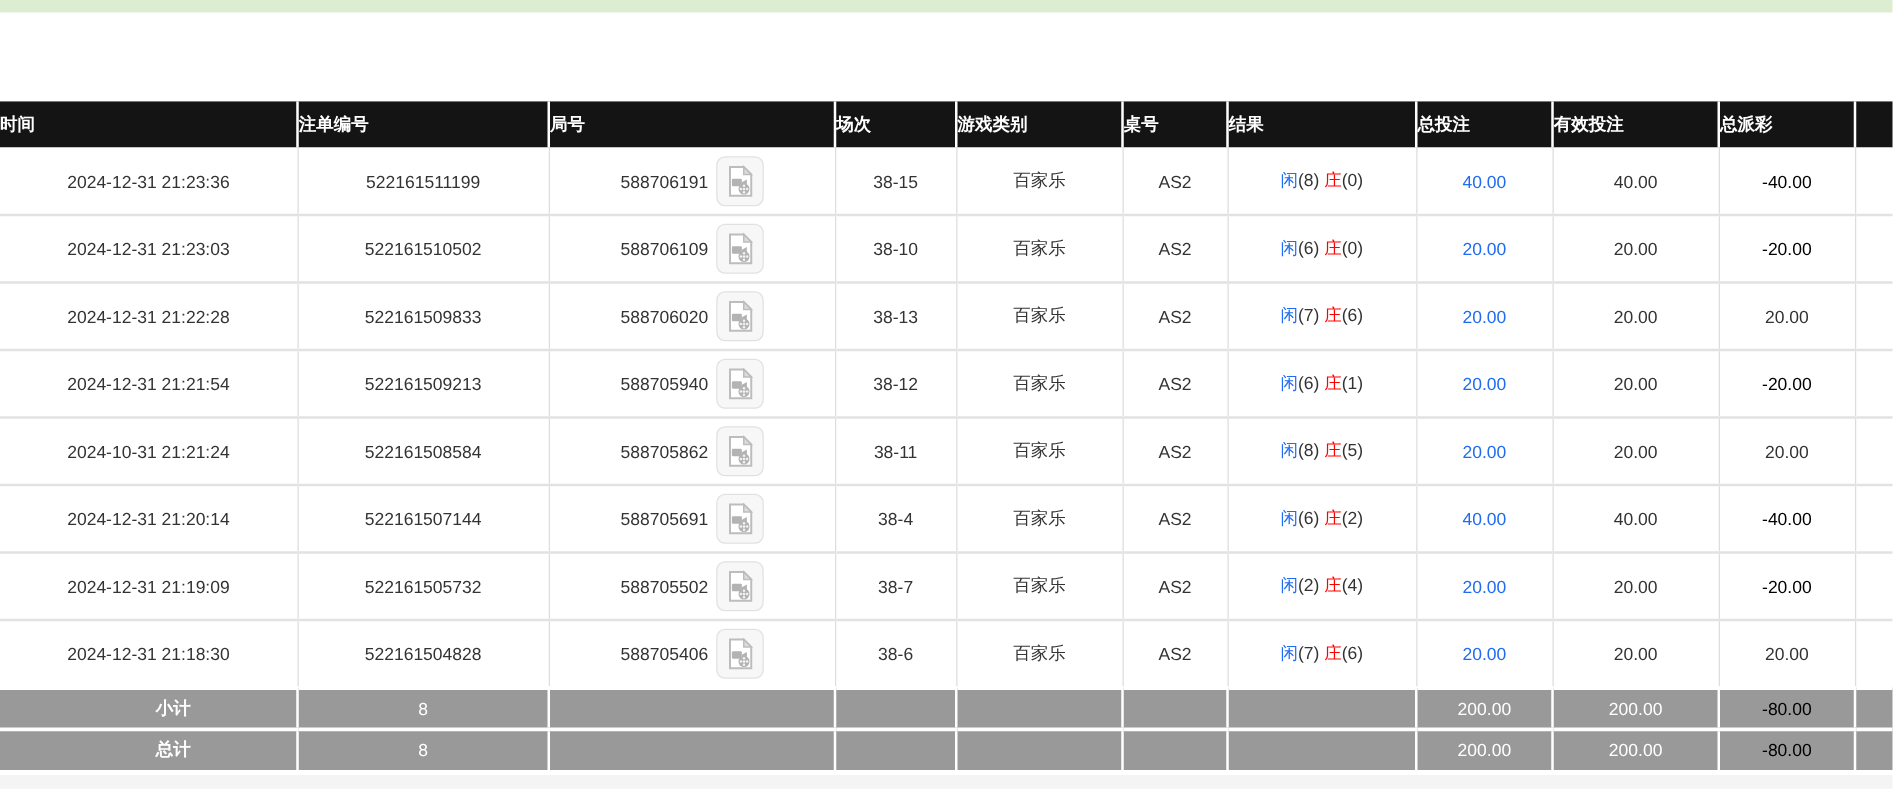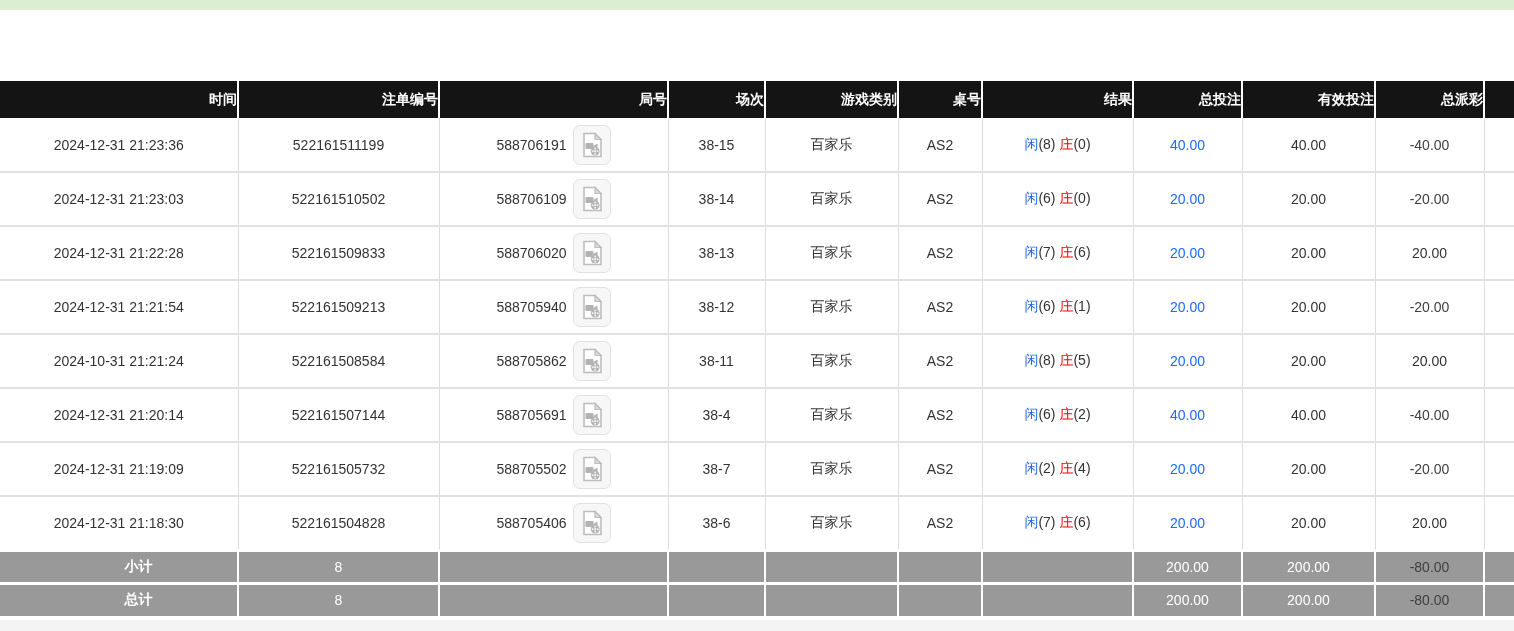--- a/index.html
+++ b/index.html
@@ -34,21 +34,21 @@
   col.c-total  { width: 109px; }
   col.c-valid  { width: 133px; }
   col.c-payout { width: 109px; }
   col.c-extra  { width: 78px;  }
 
   thead th {
     background: #141414;
     color: #ffffff;
     font-weight: bold;
     height: 37px;
-    text-align: right;
+    text-align: left;
     border-right: 2px solid #ffffff;
     border-left: 2px solid #ffffff;
     font-size: 14px;
     margin-left: 20px;
   }
   thead th:first-child { border-left: none; }
 
   tbody td {
     height: 54px;
     text-align: center;
@@ -67,21 +67,21 @@
     background: #999999;
     border-top: 3px solid #ffffff;
     border-right: 2px solid #ffffff;
     border-left: 2px solid #ffffff;
     font-size: 14px;
   }
   tfoot td:first-child { border-left: none; padding-left: 40px; }
   tfoot td.f-label { font-weight: bold; }
 
   .blue { color: #1f6bf2; }
-  .red  { color: #404040; }
+  .red  { color: #000000; }
   .dark { color: #333333; }
 
   .result-player { color: #1f6bf2; }
   .result-banker { color: #ff0000; }
   .result-score  { color: #333333; }
 
   .video-btn {
     display: inline-flex;
     align-items: center;
     justify-content: center;
@@ -173,21 +173,21 @@
                 <rect x="5.5" y="11" width="8" height="6" rx="1" fill="#b3b3b3"></rect>
                 <path d="M13.5 13.8 l4 -2.2 v6 l-4 -2.2 z" fill="#b3b3b3"></path>
                 <circle cx="15.2" cy="19.2" r="4.4" fill="#b3b3b3"></circle>
                 <circle cx="15.2" cy="19.2" r="1.1" fill="#f2f2f2"></circle>
                 <circle cx="15.2" cy="16.6" r="1" fill="#f2f2f2"></circle>
                 <circle cx="15.2" cy="21.8" r="1" fill="#f2f2f2"></circle>
                 <circle cx="12.7" cy="19.2" r="1" fill="#f2f2f2"></circle>
                 <circle cx="17.7" cy="19.2" r="1" fill="#f2f2f2"></circle>
               </svg>
             </span></td>
-          <td>38-14</td>
+          <td>38-10</td>
           <td>百家乐</td>
           <td>AS2</td>
           <td><span class="result-player">闲</span><span class="result-score">(6)</span> <span class="result-banker">庄</span><span class="result-score">(0)</span></td>
           <td class="blue">20.00</td>
           <td class="dark">20.00</td>
           <td class="red">-20.00</td>
           <td></td>
         </tr>
         <tr>
           <td>2024-12-31 21:22:28</td>

